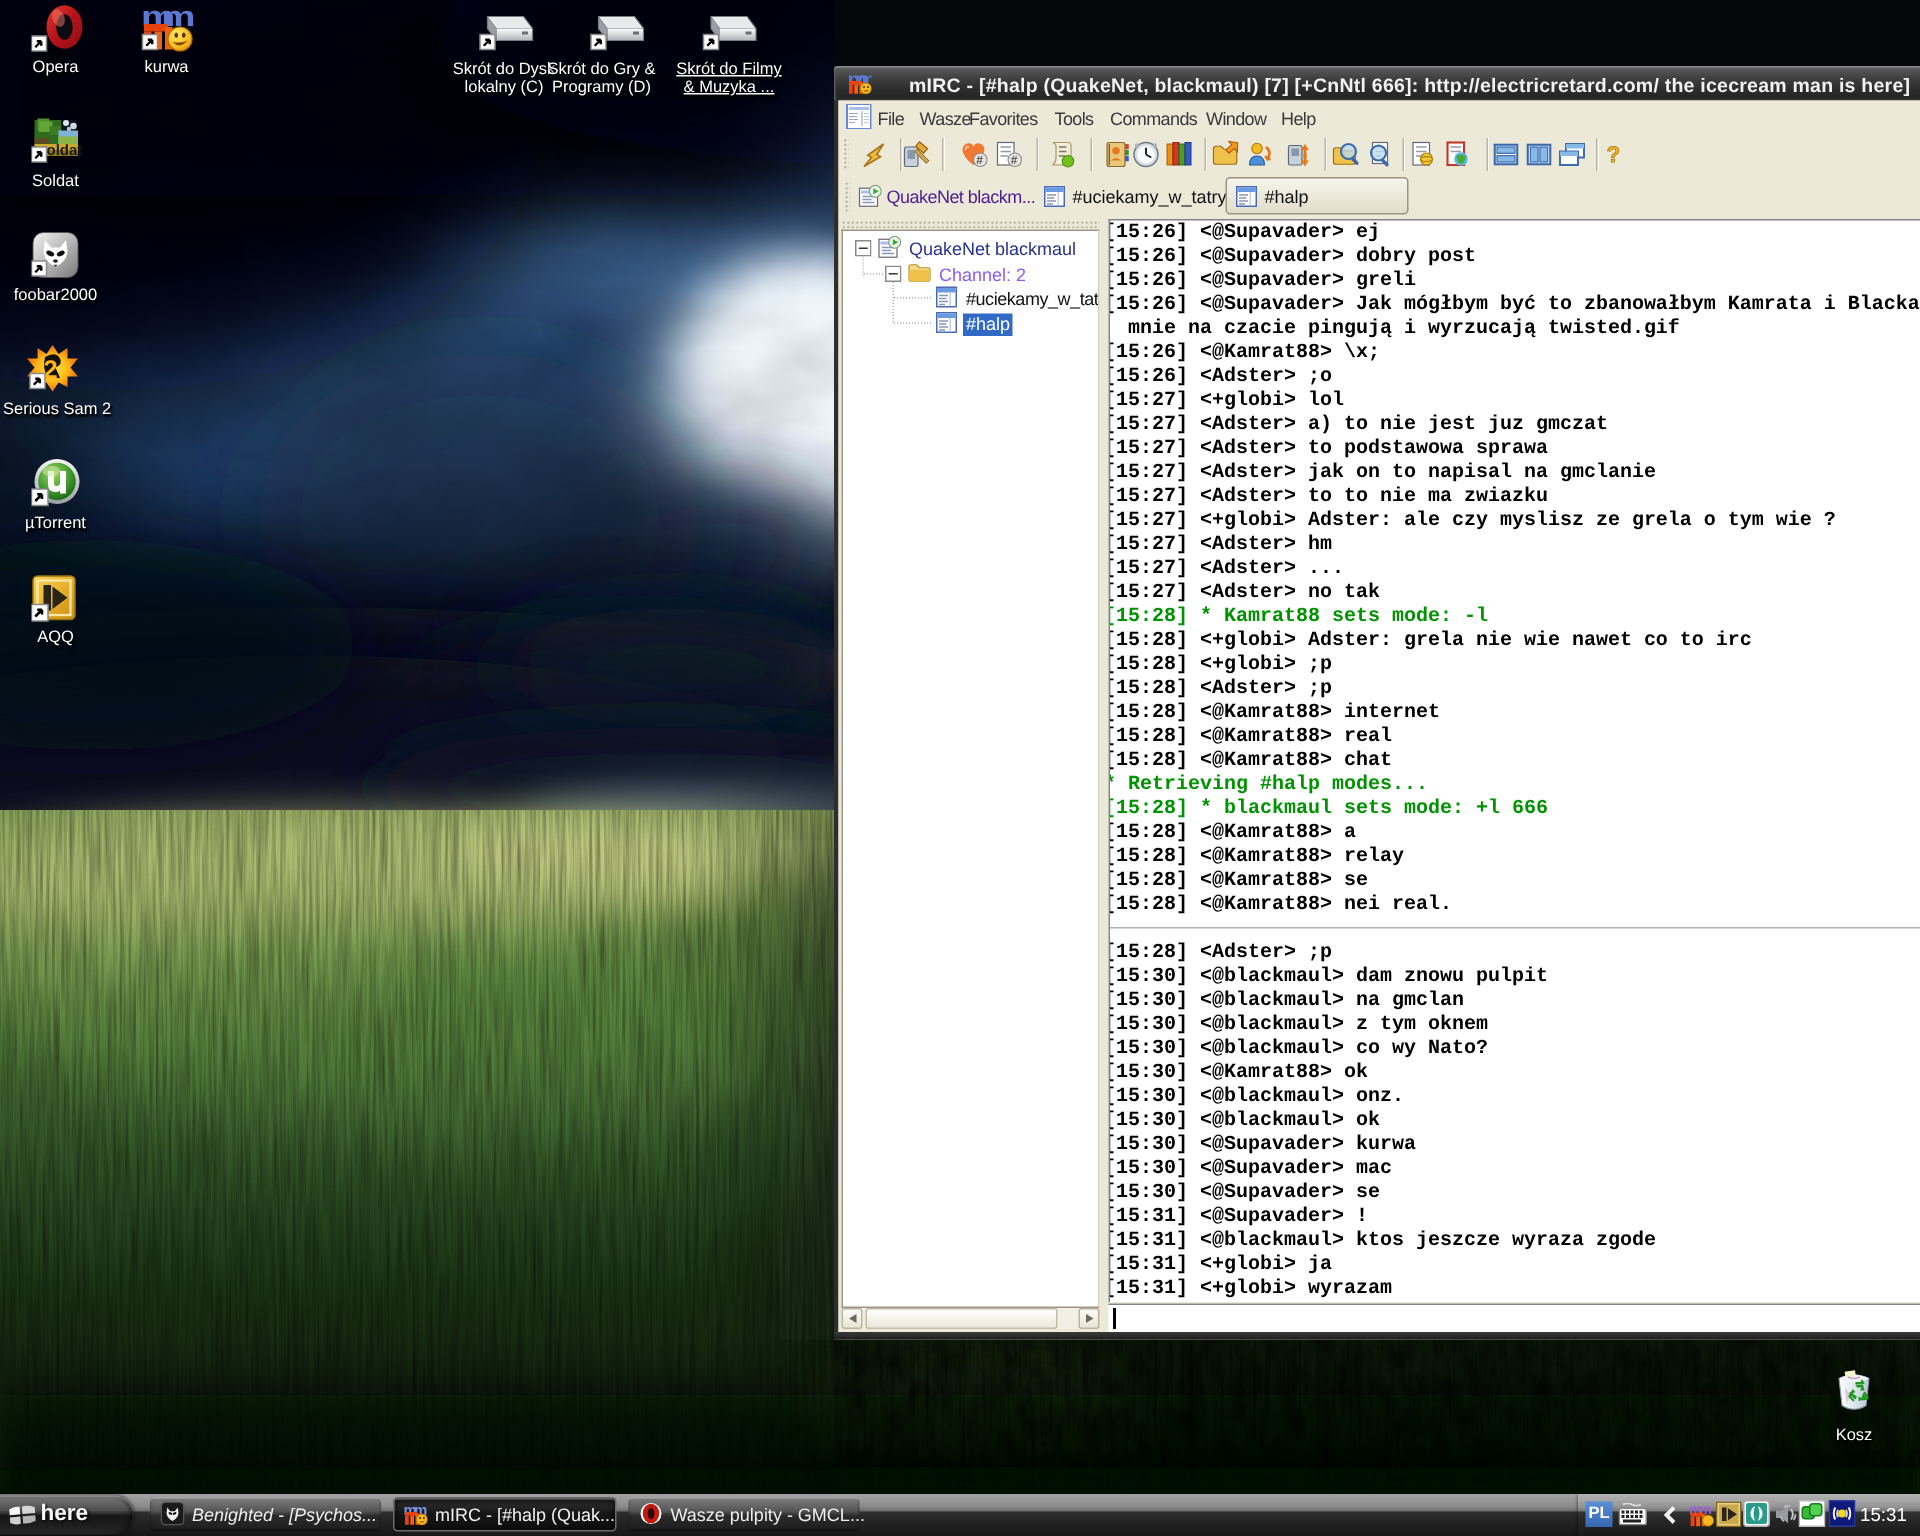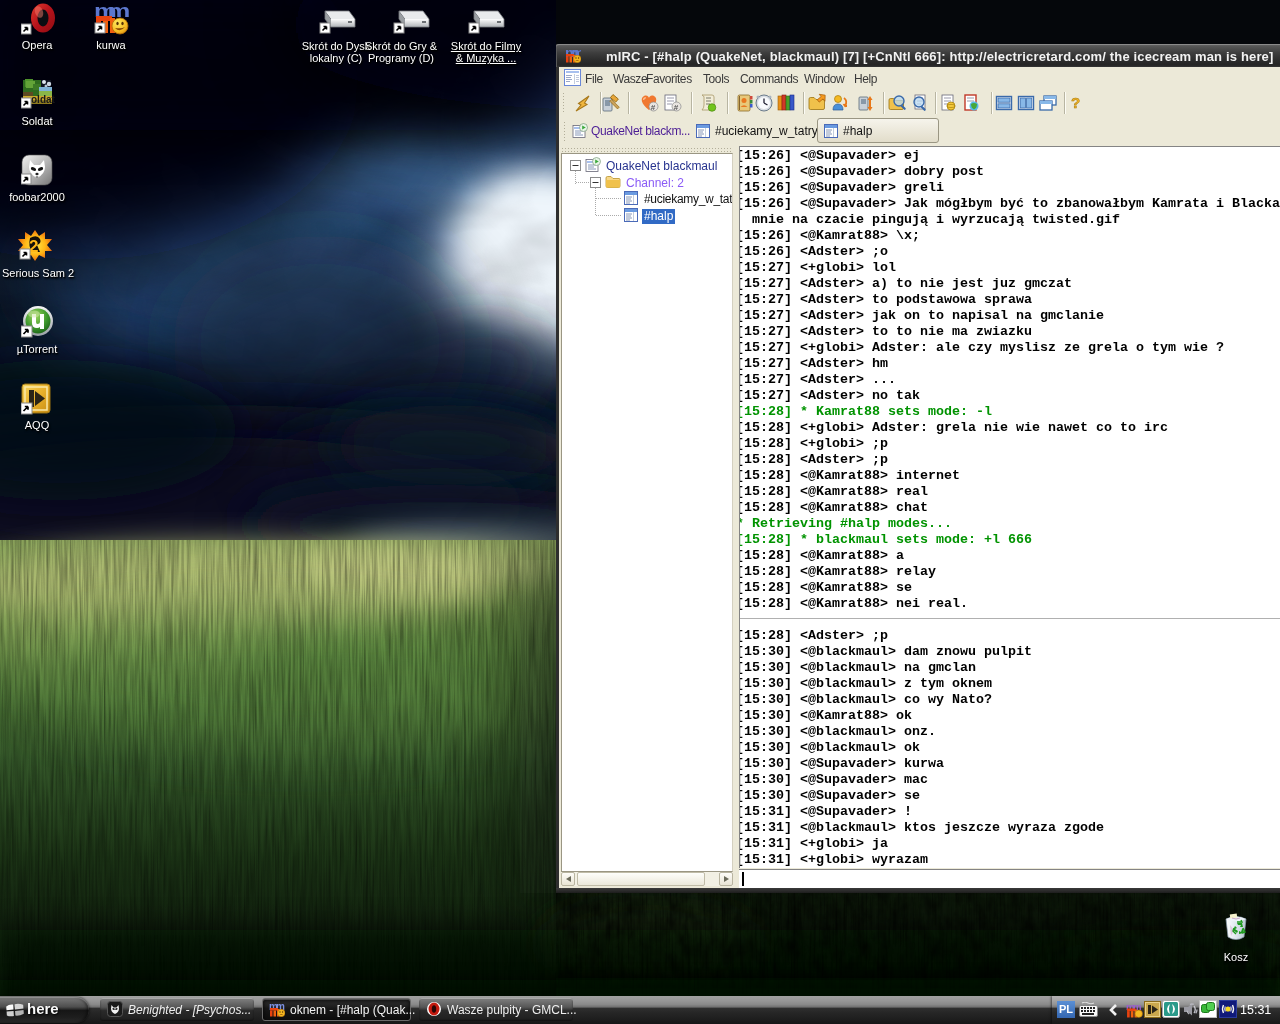--- a/index.html
+++ b/index.html
@@ -662,21 +662,21 @@
    <text x="7" y="9" font-family="Liberation Sans" font-weight="bold" font-size="10" fill="#7d92e2">m</text>
    <rect x="1" y="7" width="8" height="2.5" fill="#e8420e"></rect>
    <rect x="1" y="9.5" width="2.5" height="6" fill="#e8420e"></rect>
    <rect x="4.5" y="9.5" width="2.5" height="6" fill="#f2600f"></rect>
    <rect x="8" y="8" width="2.5" height="7.5" fill="#f2600f"></rect>
    <circle cx="12.3" cy="12" r="3.7" fill="#f5b921" stroke="#b06c08" stroke-width="0.5"></circle>
    <circle cx="11" cy="11" r="0.7" fill="#5a3305"></circle>
         <circle cx="13.6" cy="11" r="0.7" fill="#5a3305"></circle>
    <path d="M10.3 13 Q12.3 15.3 14.3 12.8 Q12.3 13.8 10.3 13 Z" fill="#8a4a06"></path>
   </svg>
-  <span style="position:absolute;left:27px;top:4px;font-size:12px;color:#f2f2f2;white-space:nowrap;">oknem - [#halp (Quak...</span>
+  <span style="position:absolute;left:27px;top:4px;font-size:12px;color:#f2f2f2;white-space:nowrap;">mIRC - [#halp (Quak...</span>
  </div>
  <div class="tbtn" style="position:absolute;left:419px;top:2px;width:154px;height:23px;border-radius:3px;background:linear-gradient(180deg,#818181 0%,#565656 40%,#2a2a2a 55%,#1e1e1e 100%);box-shadow:inset 0 1px 0 rgba(255,255,255,0.35),inset 0 -1px 2px rgba(0,0,0,0.5);">
   <svg style="position:absolute;left:7px;top:3px;" width="16" height="16" viewBox="0 0 16 16">
    <circle cx="8" cy="8" r="7" fill="#fff"></circle>
    <ellipse cx="8" cy="8" rx="5.5" ry="6.5" fill="#c41a0f"></ellipse>
    <ellipse cx="8" cy="8" rx="2.2" ry="3.8" fill="#2a0505"></ellipse>
   </svg>
   <span style="position:absolute;left:28px;top:5px;font-size:12px;color:#eee;white-space:nowrap;">Wasze pulpity - GMCL...</span>
  </div>
  <div style="position:absolute;left:1052px;top:0;width:228px;height:28px;background:linear-gradient(180deg,#b2b2b2 0%,#a6a6a6 15%,#949494 30%,#787878 40%,#333 43%,#282828 60%,#1f1f1f 85%,#181818 100%);box-shadow:-1px 0 2px rgba(0,0,0,0.5);">

